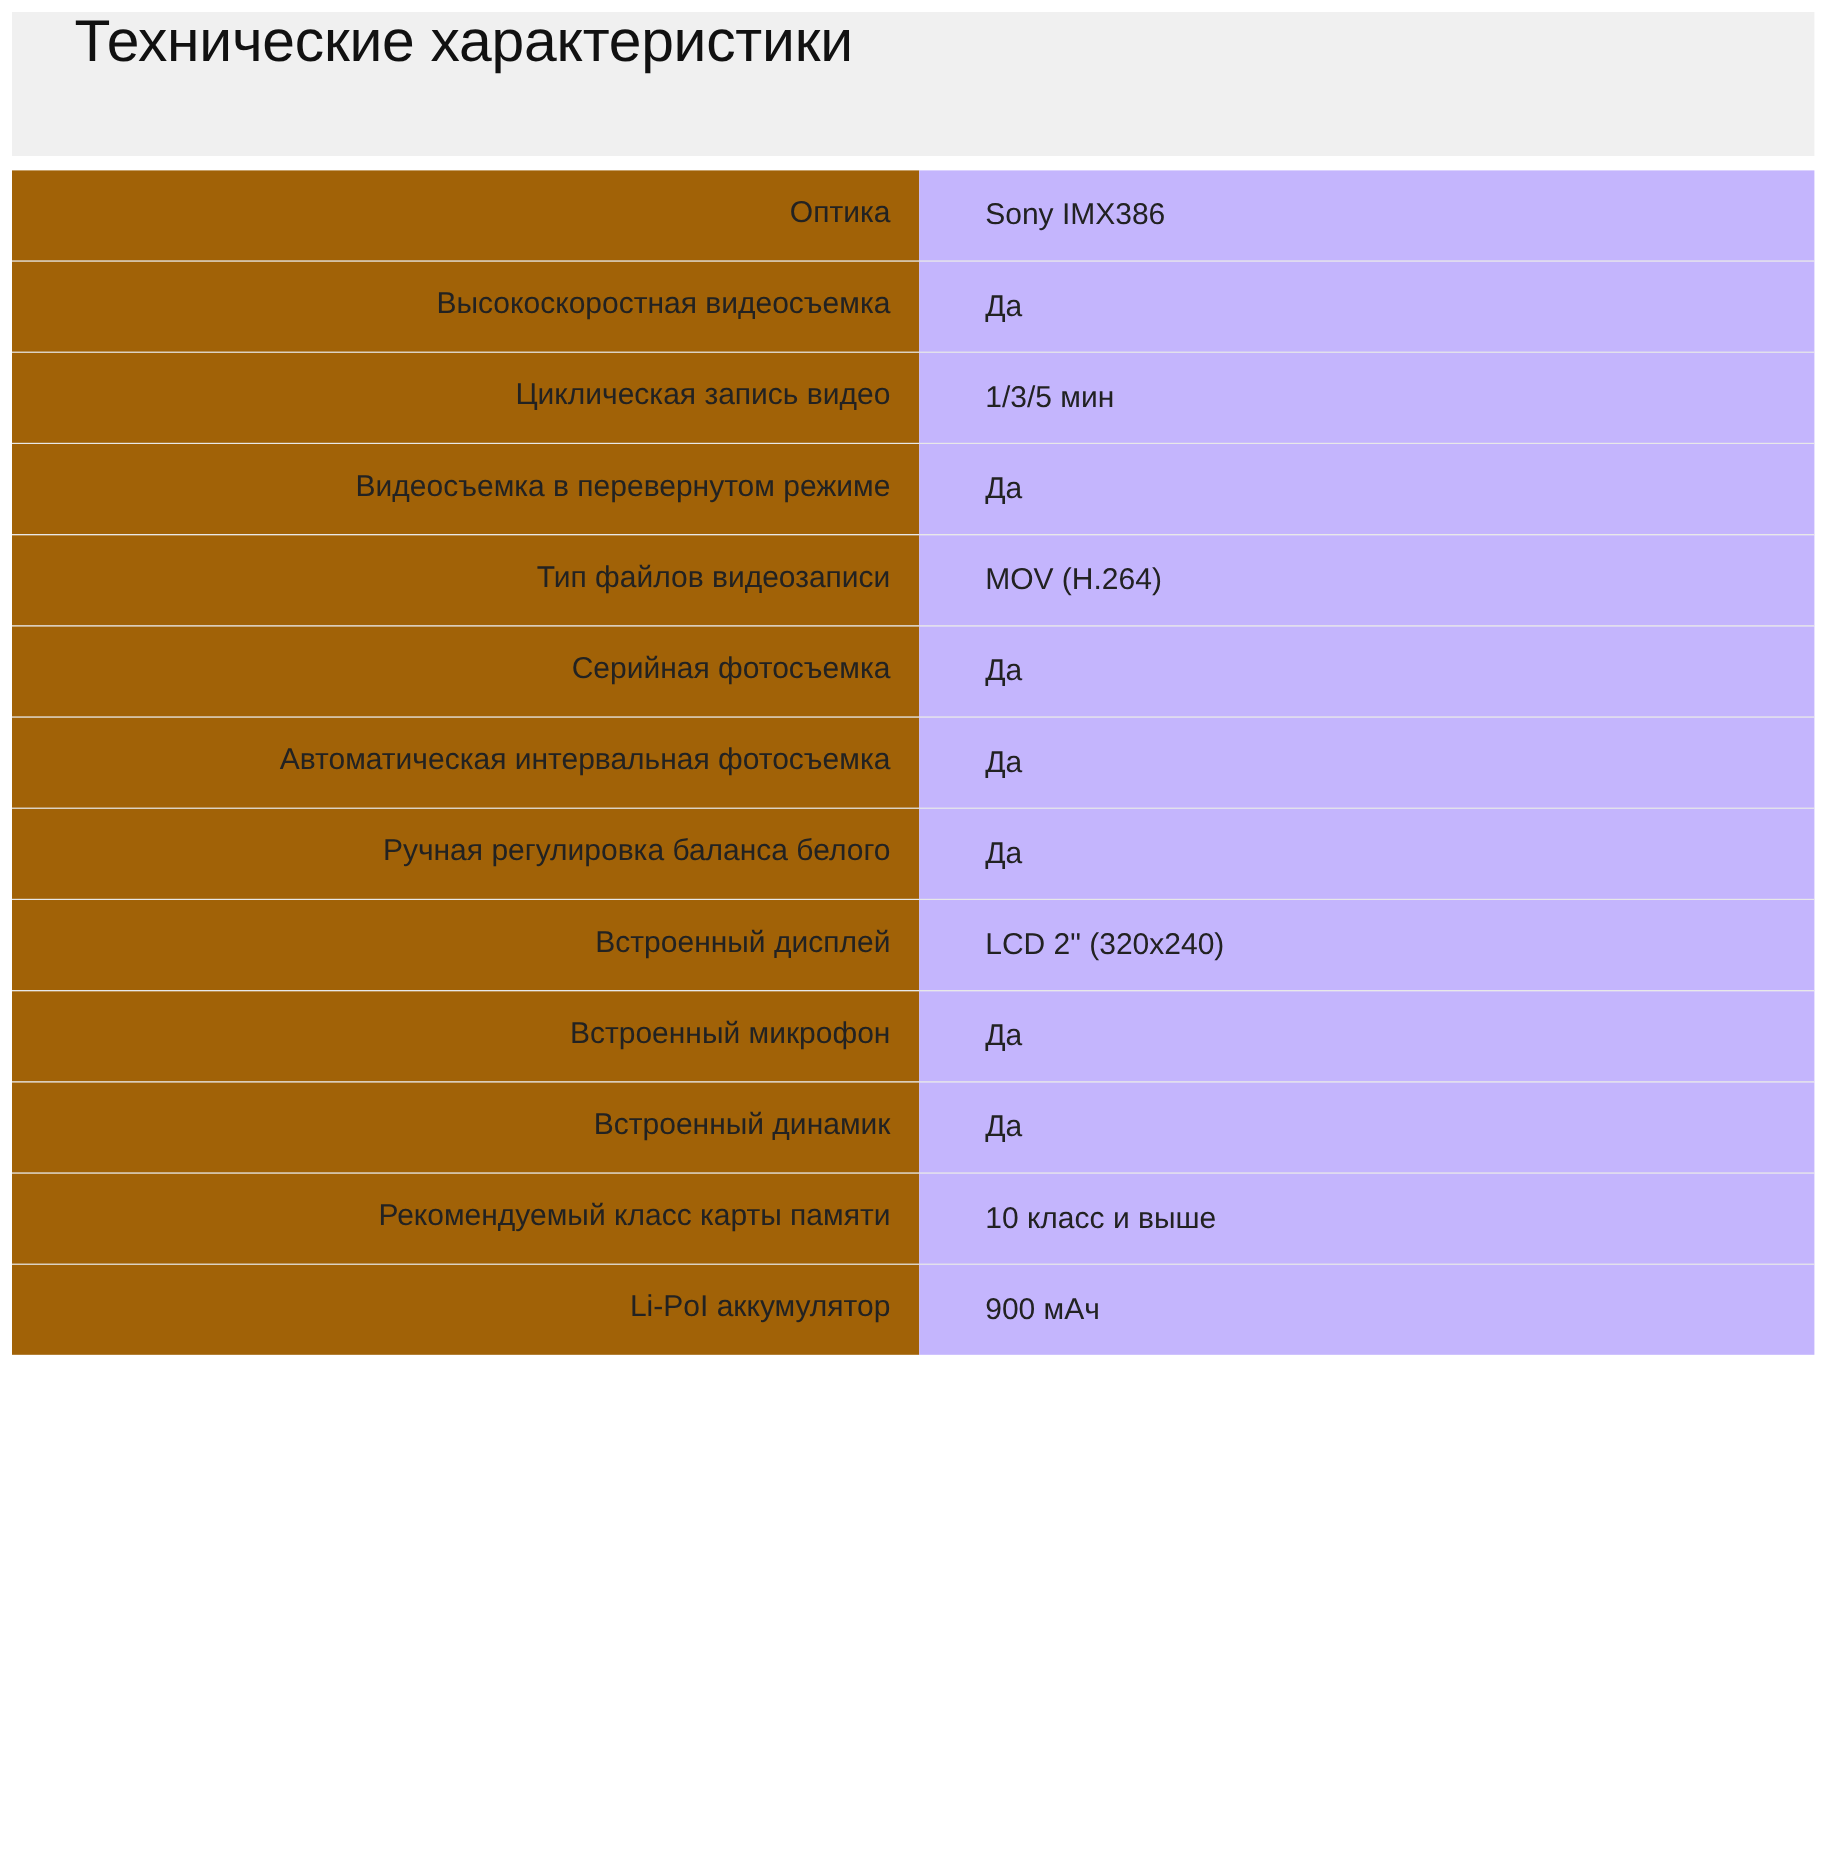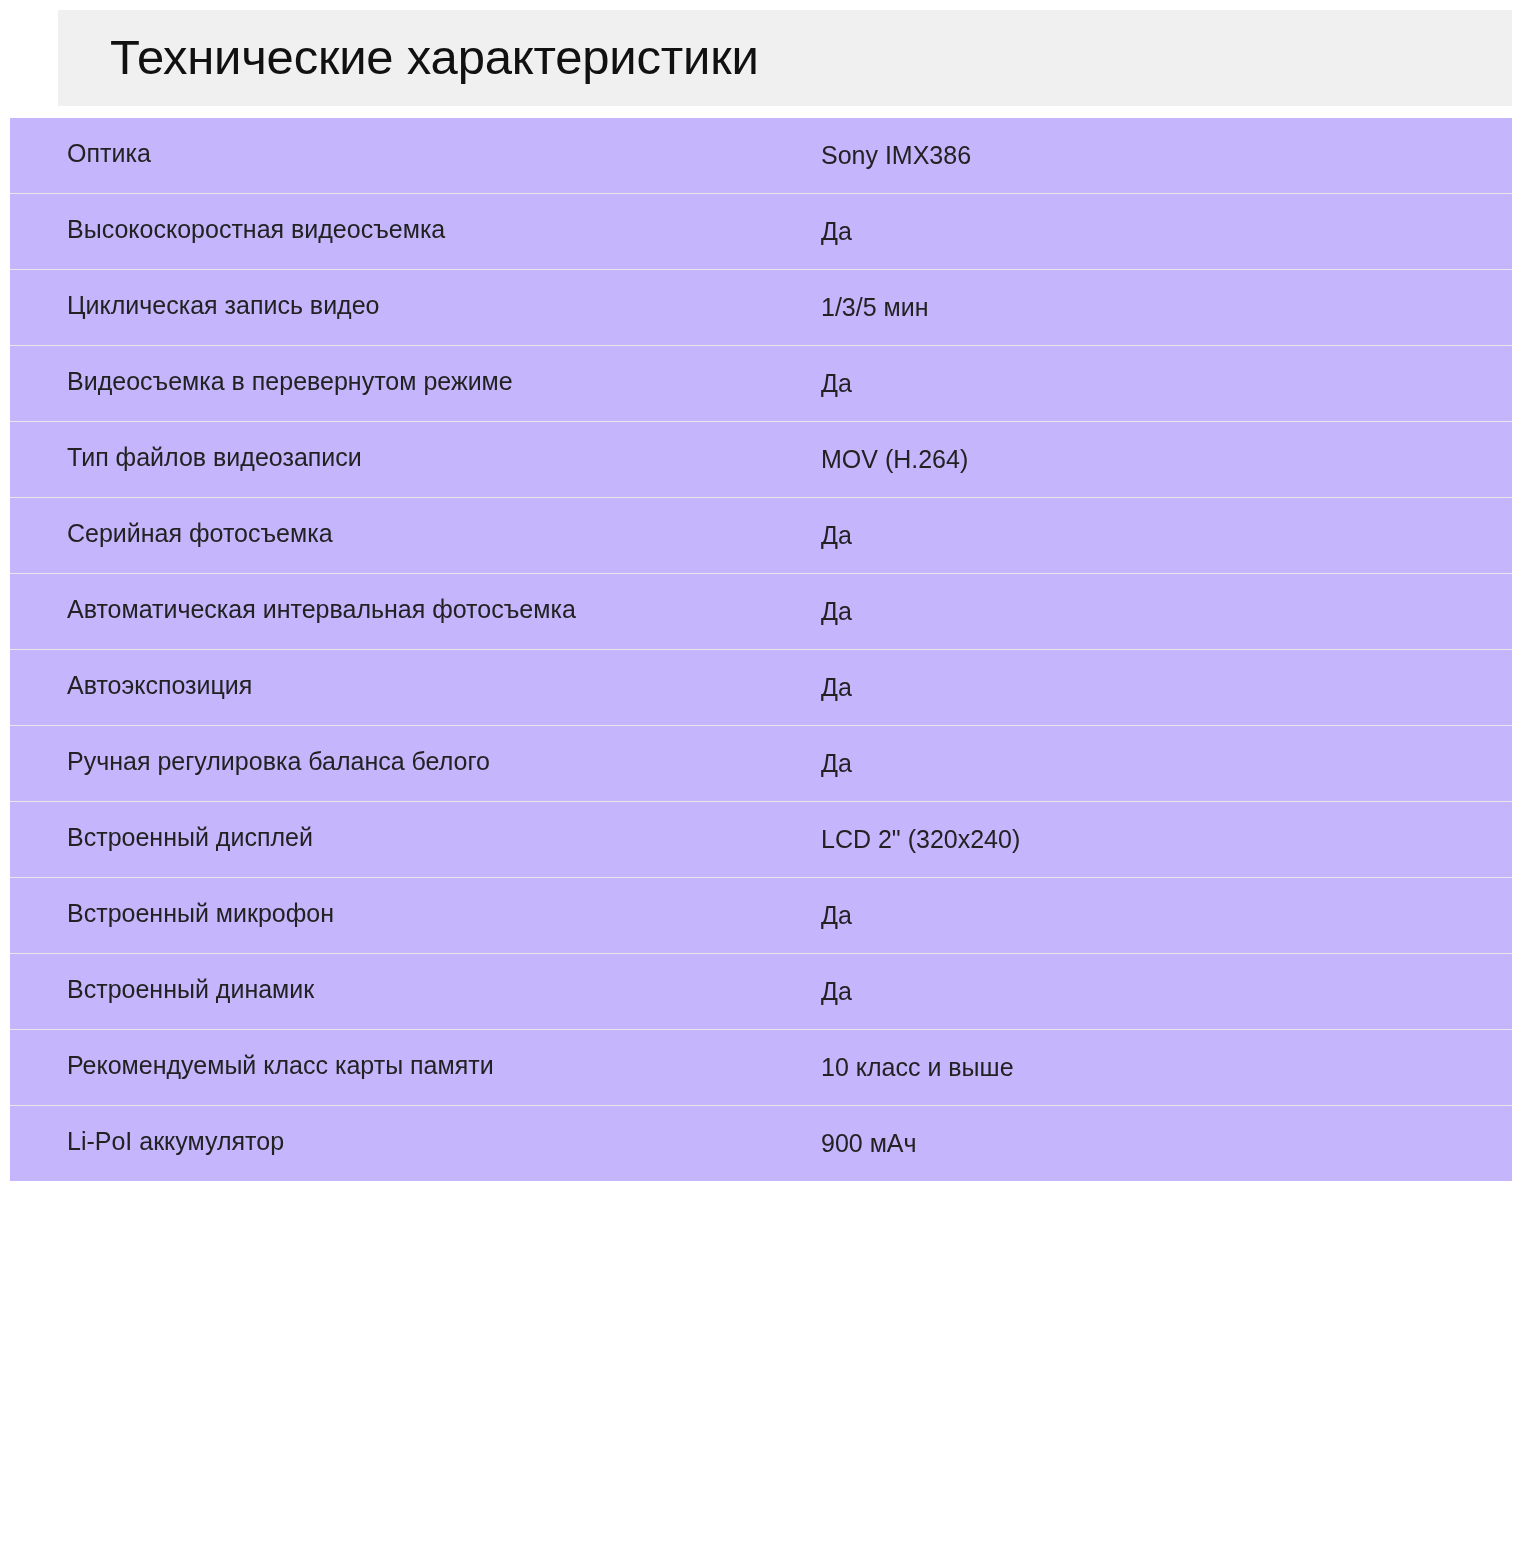--- a/index.html
+++ b/index.html
@@ -20,26 +20,25 @@
   .spec-sheet {
     position: relative;
     width: 1525px;
     box-sizing: border-box;
     padding: 10px 13px 0 10px;
   }
 
   
   .spec-header {
     background: #f0f0f0;
-    height: 96px;
+    height: 120px;
     display: flex;
-    align-items: center;
+    align-items: flex-start;
     padding-left: 52px;
     box-sizing: border-box;
-    margin-left: 48px;
   }
   .spec-header h1 {
     margin: 0;
     font-weight: 400;
     font-size: 49px;
     line-height: 1.05;
     letter-spacing: -0.2px;
     color: #111111;
     white-space: nowrap;
   }
@@ -62,25 +61,26 @@
     padding: 19px 0 20px 0;
     font-size: 25px;
     line-height: 1.33;
     font-weight: 400;
     border-top: 1px solid #e8e8e8;
   }
   .spec-table tr:first-child td {
     border-top: none;
   }
   .spec-table td.label {
-    background: #c4b5fd;
+    background: #a16207;
     padding-left: 57px;
     padding-right: 24px;
     color: #222222;
     box-sizing: border-box;
+    text-align: right;
   }
   .spec-table td.value {
     background: #c4b5fd;
     padding-left: 55px;
     padding-right: 20px;
     color: #222222;
     box-sizing: border-box;
   }
   .spec-table td.value .multi {
     display: block;
@@ -144,26 +144,20 @@
             <span class="multi">Да</span>
           </td>
         </tr>
         <tr>
           <td class="label"><span>Автоматическая интервальная фотосъемка</span></td>
           <td class="value">
             <span class="multi">Да</span>
           </td>
         </tr>
         <tr>
-          <td class="label"><span>Автоэкспозиция</span></td>
-          <td class="value">
-            <span class="multi">Да</span>
-          </td>
-        </tr>
-        <tr>
           <td class="label"><span>Ручная регулировка баланса белого</span></td>
           <td class="value">
             <span class="multi">Да</span>
           </td>
         </tr>
         <tr>
           <td class="label"><span>Встроенный дисплей</span></td>
           <td class="value">
             <span class="multi">LCD 2" (320x240)</span>
           </td>

